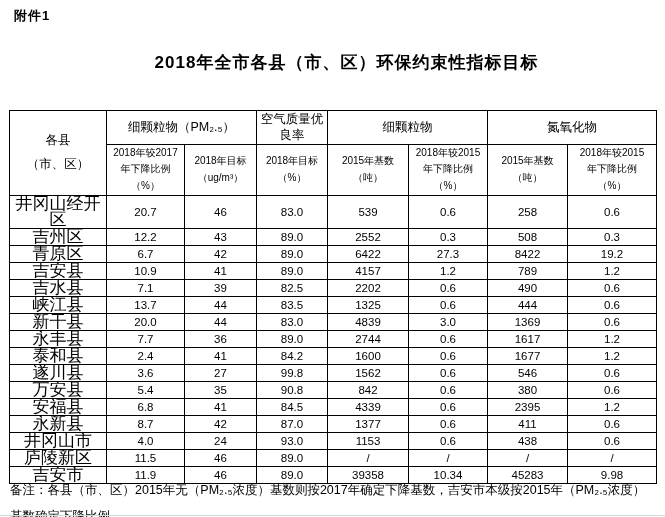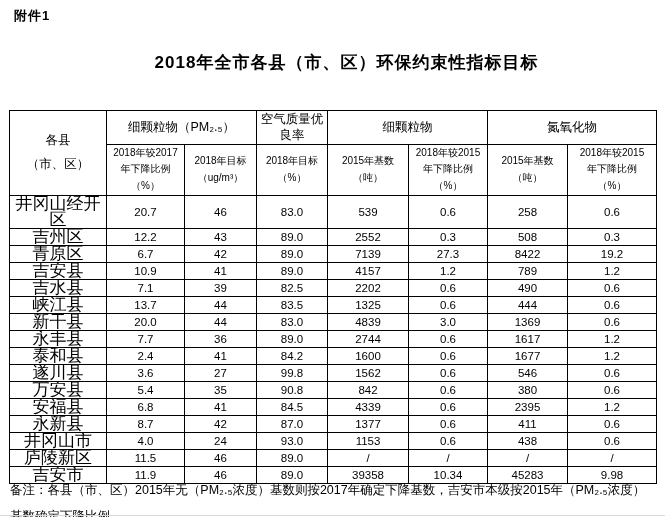--- a/index.html
+++ b/index.html
@@ -153,21 +153,21 @@
           <td>2552</td>
           <td>0.3</td>
           <td>508</td>
           <td>0.3</td>
         </tr>
         <tr>
           <td class="county">青原区</td>
           <td>6.7</td>
           <td>42</td>
           <td>89.0</td>
-          <td>7139</td>
+          <td>6422</td>
           <td>27.3</td>
           <td>8422</td>
           <td>19.2</td>
         </tr>
         <tr>
           <td class="county">吉安县</td>
           <td>10.9</td>
           <td>41</td>
           <td>89.0</td>
           <td>4157</td>

